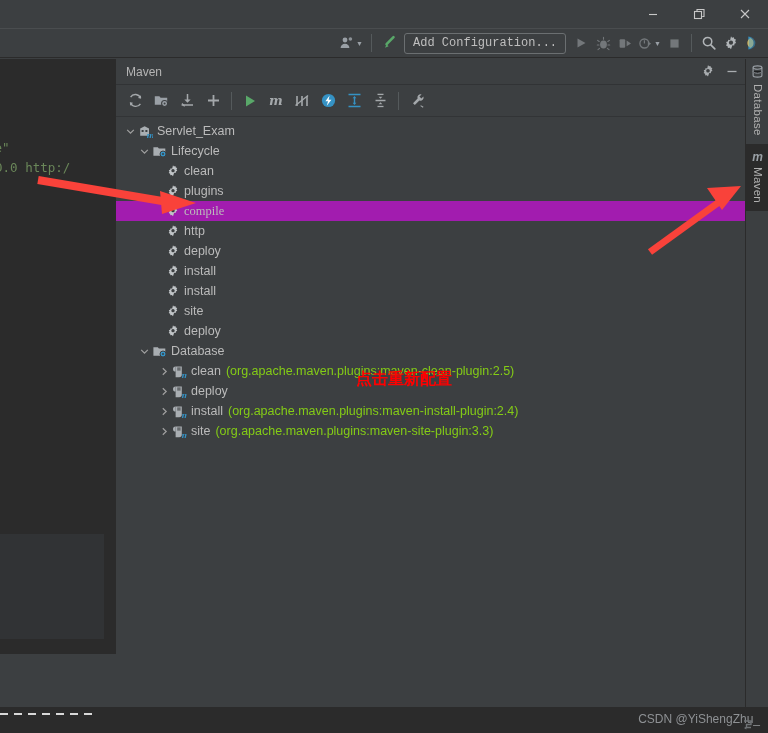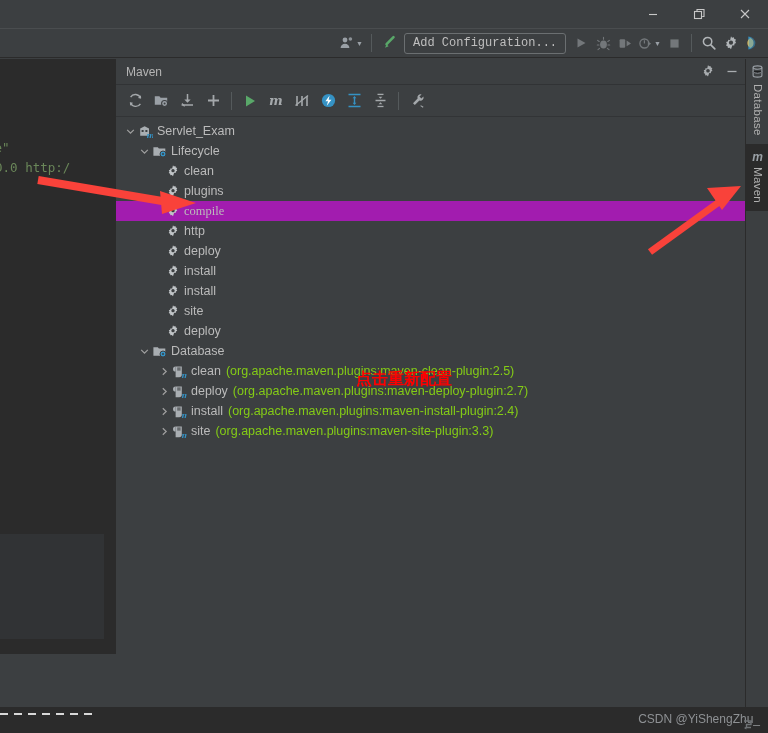--- a/index.html
+++ b/index.html
@@ -680,21 +680,20 @@
           <span class="ic">
             <svg width="15" height="15" viewBox="0 0 15 15">
   <path d="M3.6 2.4h6.2v8.2a2.6 2.6 0 01-2.6 2.6H3.6z" fill="#a9aeb2"></path>
   <path d="M3.6 2.4a2.6 2.6 0 000 5.2" fill="#a9aeb2"></path>
   <rect x="5.2" y="3.6" width="3.4" height="1" fill="#3c3f41"></rect>
   <rect x="5.2" y="5.4" width="3.4" height="1" fill="#3c3f41"></rect>
   <text x="9.4" y="14" font-family="DejaVu Serif, serif" font-size="7.5" font-style="italic" font-weight="bold" fill="#3592c4">m</text>
             </svg>
           </span>
           <span class="lbl">deploy</span>
-          <span class="coord">(org.apache.maven.plugins:maven-deploy-plugin:2.7)</span>
         </div>
         <div class="row ind-plug">
           <span class="tw">
             <svg width="9" height="9" viewBox="0 0 9 9">
               <path d="M2.8 1.2L6.2 4.5 2.8 7.8" stroke="#a0a0a0" stroke-width="1.2" fill="none"></path>
             </svg>
           </span>
           <span class="ic">
             <svg width="15" height="15" viewBox="0 0 15 15">
   <path d="M3.6 2.4h6.2v8.2a2.6 2.6 0 01-2.6 2.6H3.6z" fill="#a9aeb2"></path>

